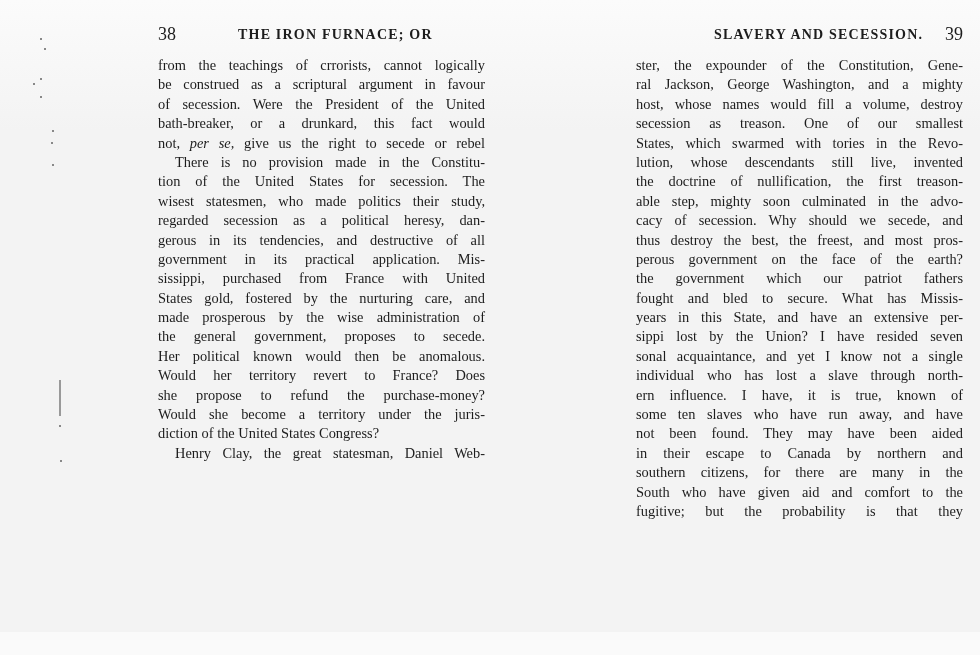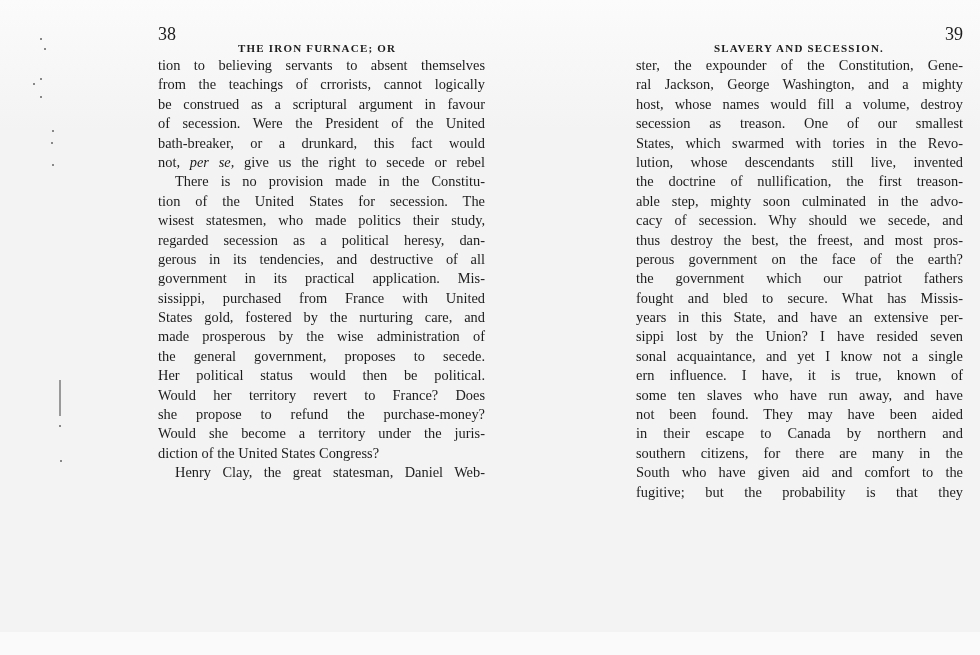--- a/index.html
+++ b/index.html
@@ -46,22 +46,22 @@
     .page-num {
       position: absolute;
       top: -2px;
       font-size: 18px;
       letter-spacing: 0;
     }
     .page-left .page-num { left: 0; }
     .page-right .page-num { right: 0; }
     .head-title {
       position: absolute;
-      top: 16px;
-      font-size: 11px;
+      top: 1px;
+      font-size: 14px;
       font-weight: bold;
       letter-spacing: 1.2px;
       white-space: nowrap;
     }
     .page-left .head-title { left: 80px; }
     .page-right .head-title { left: 78px; }
     .text-block {
       position: absolute;
       top: 56px;
       width: 100%;
@@ -98,37 +98,36 @@
   <div class="mark" style="left:31px;top:395px;"></div>
   <div class="mark" style="left:32px;top:430px;"></div>
 </div>
 
 <div class="page page-left">
   <div class="running-head">
     <span class="page-num">38</span>
     <span class="head-title">THE IRON FURNACE; OR</span>
   </div>
   <div class="text-block" id="left-text">
-      <div class="line">tion to believing servants to absent themselves</div>
       <div class="line">from the teachings of crrorists, cannot logically</div>
       <div class="line">be construed as a scriptural argument in favour</div>
       <div class="line">of secession.  Were the President of the United</div>
       <div class="line">bath-breaker, or a drunkard, this fact would</div>
       <div class="line"><span>not, </span><em>per se,</em><span> give us the right to secede or rebel</span></div>
       <div class="line indent">There is no provision made in the Constitu-</div>
       <div class="line">tion of the United States for secession.  The</div>
       <div class="line">wisest statesmen, who made politics their study,</div>
       <div class="line">regarded secession as a political heresy, dan-</div>
       <div class="line">gerous in its tendencies, and destructive of all</div>
       <div class="line">government in its practical application.  Mis-</div>
       <div class="line">sissippi, purchased from France with United</div>
       <div class="line">States gold, fostered by the nurturing care, and</div>
       <div class="line">made prosperous by the wise administration of</div>
       <div class="line">the general government, proposes to secede.</div>
-      <div class="line">Her political status would then be political.</div>
+      <div class="line">Her political known would then be anomalous.</div>
       <div class="line">Would her territory revert to France?  Does</div>
       <div class="line">she propose to refund the purchase-money?</div>
       <div class="line">Would she become a territory under the juris-</div>
       <div class="line last">diction of the United States Congress?</div>
       <div class="line indent">Henry Clay, the great statesman, Daniel Web-</div>
     </div>
 </div>
 
 <div class="page page-right">
   <div class="running-head">
@@ -145,20 +144,21 @@
       <div class="line">the doctrine of nullification, the first treason-</div>
       <div class="line">able step, mighty soon culminated in the advo-</div>
       <div class="line">cacy of secession.  Why should we secede, and</div>
       <div class="line">thus destroy the best, the freest, and most pros-</div>
       <div class="line">perous government on the face of the earth?</div>
       <div class="line">the government which our patriot fathers</div>
       <div class="line">fought and bled to secure.  What has Missis-</div>
       <div class="line">years in this State, and have an extensive per-</div>
       <div class="line">sippi lost by the Union?  I have resided seven</div>
       <div class="line">sonal acquaintance, and yet I know not a single</div>
+      <div class="line">individual who has lost a slave through north-</div>
       <div class="line">ern influence.  I have, it is true, known of</div>
       <div class="line">some ten slaves who have run away, and have</div>
       <div class="line">not been found.  They may have been aided</div>
       <div class="line">in their escape to Canada by northern and</div>
       <div class="line">southern citizens, for there are many in the</div>
       <div class="line">South who have given aid and comfort to the</div>
       <div class="line">fugitive;  but the probability is that they</div>
     </div>
 </div>
 

